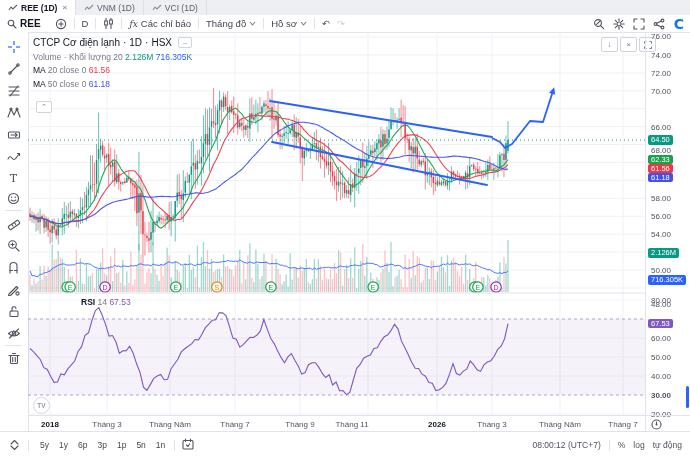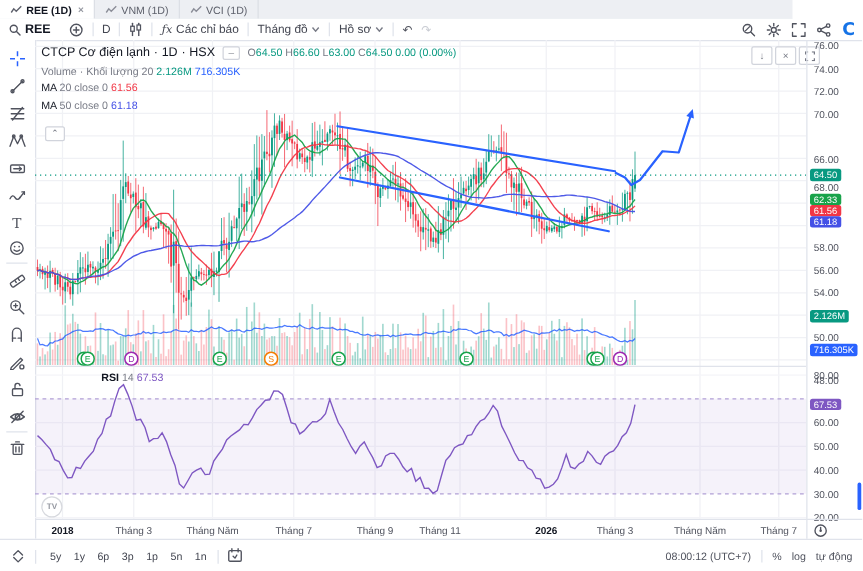--- a/index.html
+++ b/index.html
@@ -1,19 +1,19 @@
 <!DOCTYPE html>
 <html><head>
 <meta charset="utf-8">
 <style>
   html,body{margin:0;padding:0;background:#fff;}
   #app{position:relative;width:690px;height:457px;background:#fff;overflow:hidden;
        font-family:"Liberation Sans",sans-serif;color:#131722;-webkit-font-smoothing:antialiased;}
   
-  .tabbar{position:absolute;left:0;top:0;width:634px;height:15px;background:#edeff3;border-bottom:1px solid #e0e3eb;display:flex;align-items:stretch;}
+  .tabbar{position:absolute;left:0;top:0;width:690px;height:15px;background:#edeff3;border-bottom:1px solid #e0e3eb;display:flex;align-items:stretch;}
   .tab{display:flex;align-items:center;gap:3px;padding:0 8px;font-size:8.5px;color:#5d606b;border-right:1px solid #dcdfe5;cursor:pointer;}
   .tab.active{background:#fff;color:#131722;font-weight:bold;}
   .tab .ticon{width:10px;height:8px;}
   .tab .x{color:#9598a1;font-size:8px;margin-left:2px;}
   
   .toolbar{position:absolute;left:0;top:15px;width:690px;height:17px;background:#fff;border-bottom:1px solid #e0e3eb;display:flex;align-items:center;font-size:9.5px;color:#434651;}
   .tbtn{display:flex;align-items:center;gap:3px;padding:0 7px;height:100%;cursor:pointer;white-space:nowrap;}
   .tbtn.sym{font-weight:bold;font-size:10px;color:#131722;}
   .vdiv{width:1px;height:11px;background:#e0e3eb;}
   .chev{width:7px;height:5px;}
@@ -1090,25 +1090,20 @@
   </div>
 
   <div class="legend">
     <div class="trow ohlc">
       <span>CTCP Cơ điện lạnh</span>
       <span>·</span>
       <span>1D</span>
       <span>·</span>
       <span>HSX</span>
       <span class="lmore">–</span>
-      <span style="font-size:8.5px;"><span class="lab">O</span><span class="green">64.50</span>
-      <span class="lab">H</span><span class="green">66.60</span>
-      <span class="lab">L</span><span class="green">63.00</span>
-      <span class="lab">C</span><span class="green">64.50</span>
-      <span class="green">0.00 (0.00%)</span></span>
     </div>
     <div>
       <span>Volume · Khối lượng 20</span>
       <span class="green">2.126M</span>
       <span class="blue">716.305K</span>
     </div>
     <div><b>MA</b> <span>20 close 0</span> <span class="red">61.56</span></div>
     <div><b>MA</b> <span>50 close 0</span> <span class="ma50c">61.18</span></div>
   </div>
   <div class="collapsebtn">⌃</div>
@@ -1145,21 +1140,21 @@
       <span class="tick" style="top: 90.64px;">66.00</span>
       <span class="tick" style="top: 162.352px;">58.00</span>
       <span class="tick" style="top: 180.28px;">56.00</span>
       <span class="tick" style="top: 198.208px;">54.00</span>
       <span class="tick" style="top: 234.064px;">50.00</span>
       <span class="tick" style="top: 251.992px; margin-top: 16px;">48.00</span>
       <span class="tick" style="top: 264px;">80.00</span>
       <span class="tick" style="top: 302px;">60.00</span>
       <span class="tick" style="top: 321px;">50.00</span>
       <span class="tick" style="top: 340px;">40.00</span>
-      <span class="tick" style="top: 359px;">30.00</span>
+      <span class="tick" style="top: 359px; font-weight: bold;">30.00</span>
       <span class="tick" style="top: 378px;">20.00</span>
       <span class="badge" style="top: 103.086px; background: rgb(8, 153, 129);">64.50</span>
       <span class="badge" style="top: 122.538px; background: rgb(24, 163, 74);">62.33</span>
       <span class="badge" style="top: 131.538px; background: rgb(242, 54, 69);">61.56</span>
       <span class="badge" style="top: 140.538px; background: rgb(68, 80, 230);">61.18</span>
       <span class="badge" style="top: 216px; background: rgb(8, 153, 129);">2.126M</span>
       <span class="badge" style="top: 243px; background: rgb(41, 98, 255);">716.305K</span>
       <span class="badge" style="top: 286.693px; background: rgb(126, 87, 194);">67.53</span>
     </div>
 

